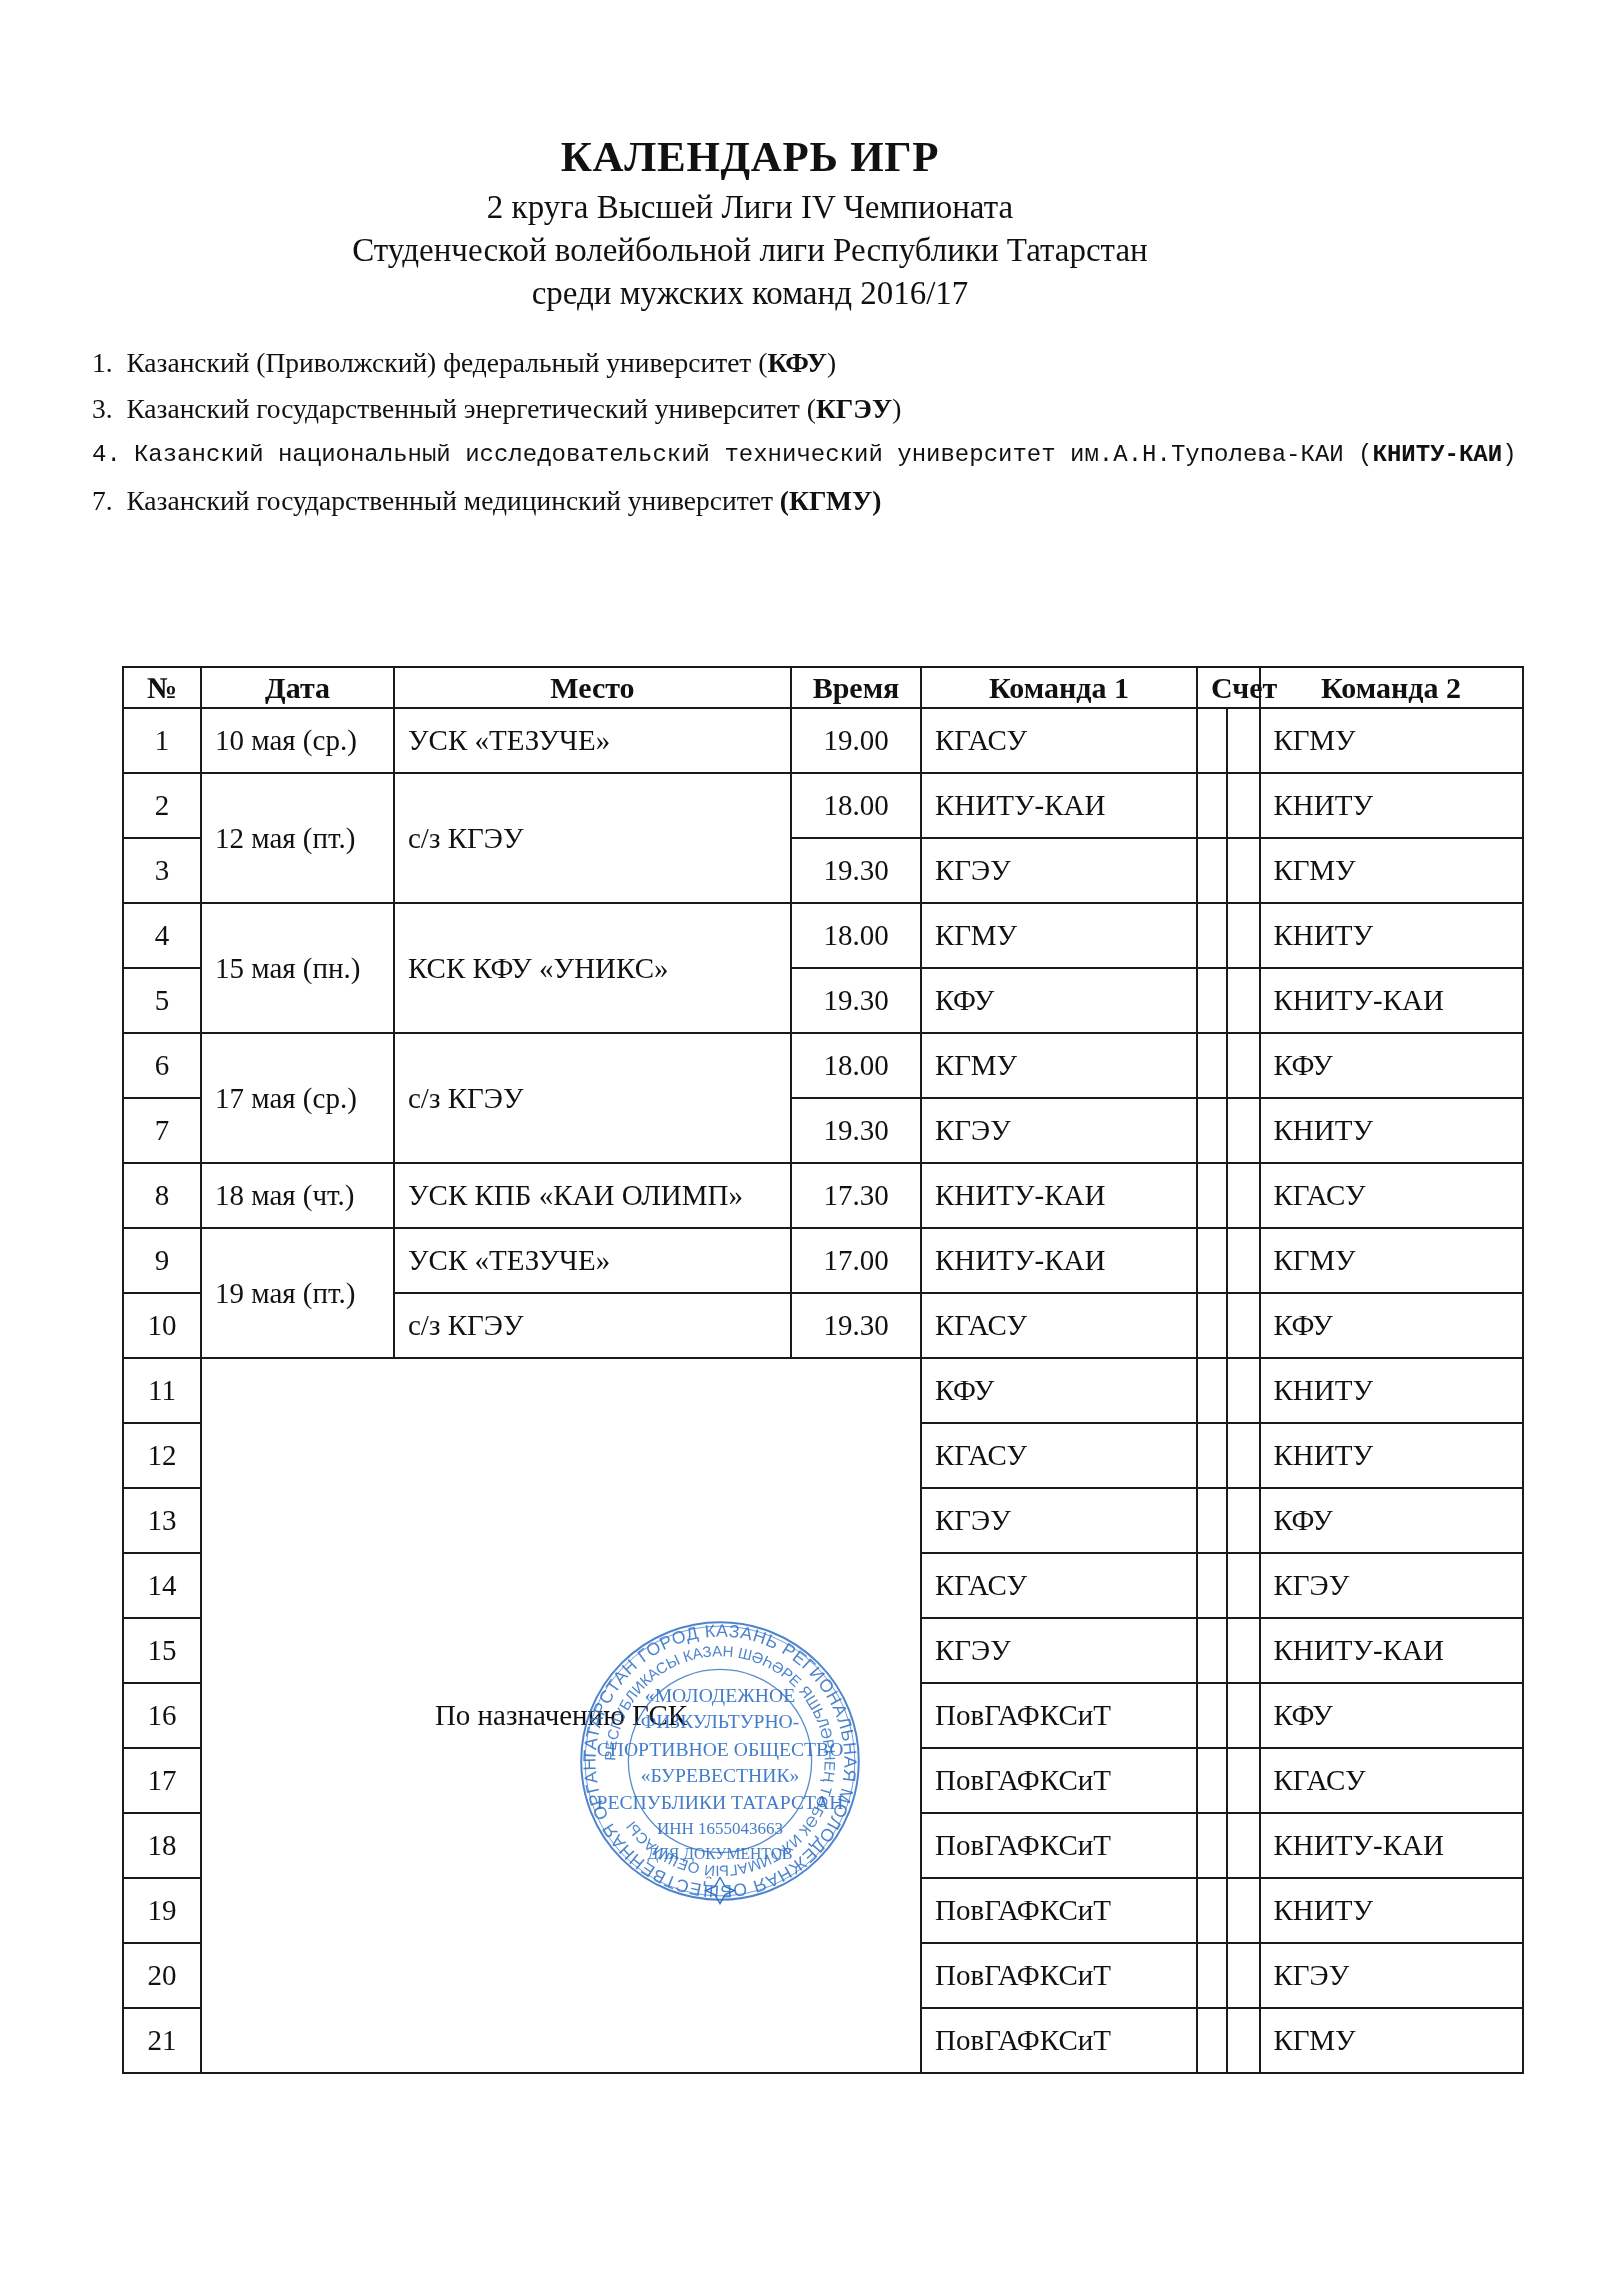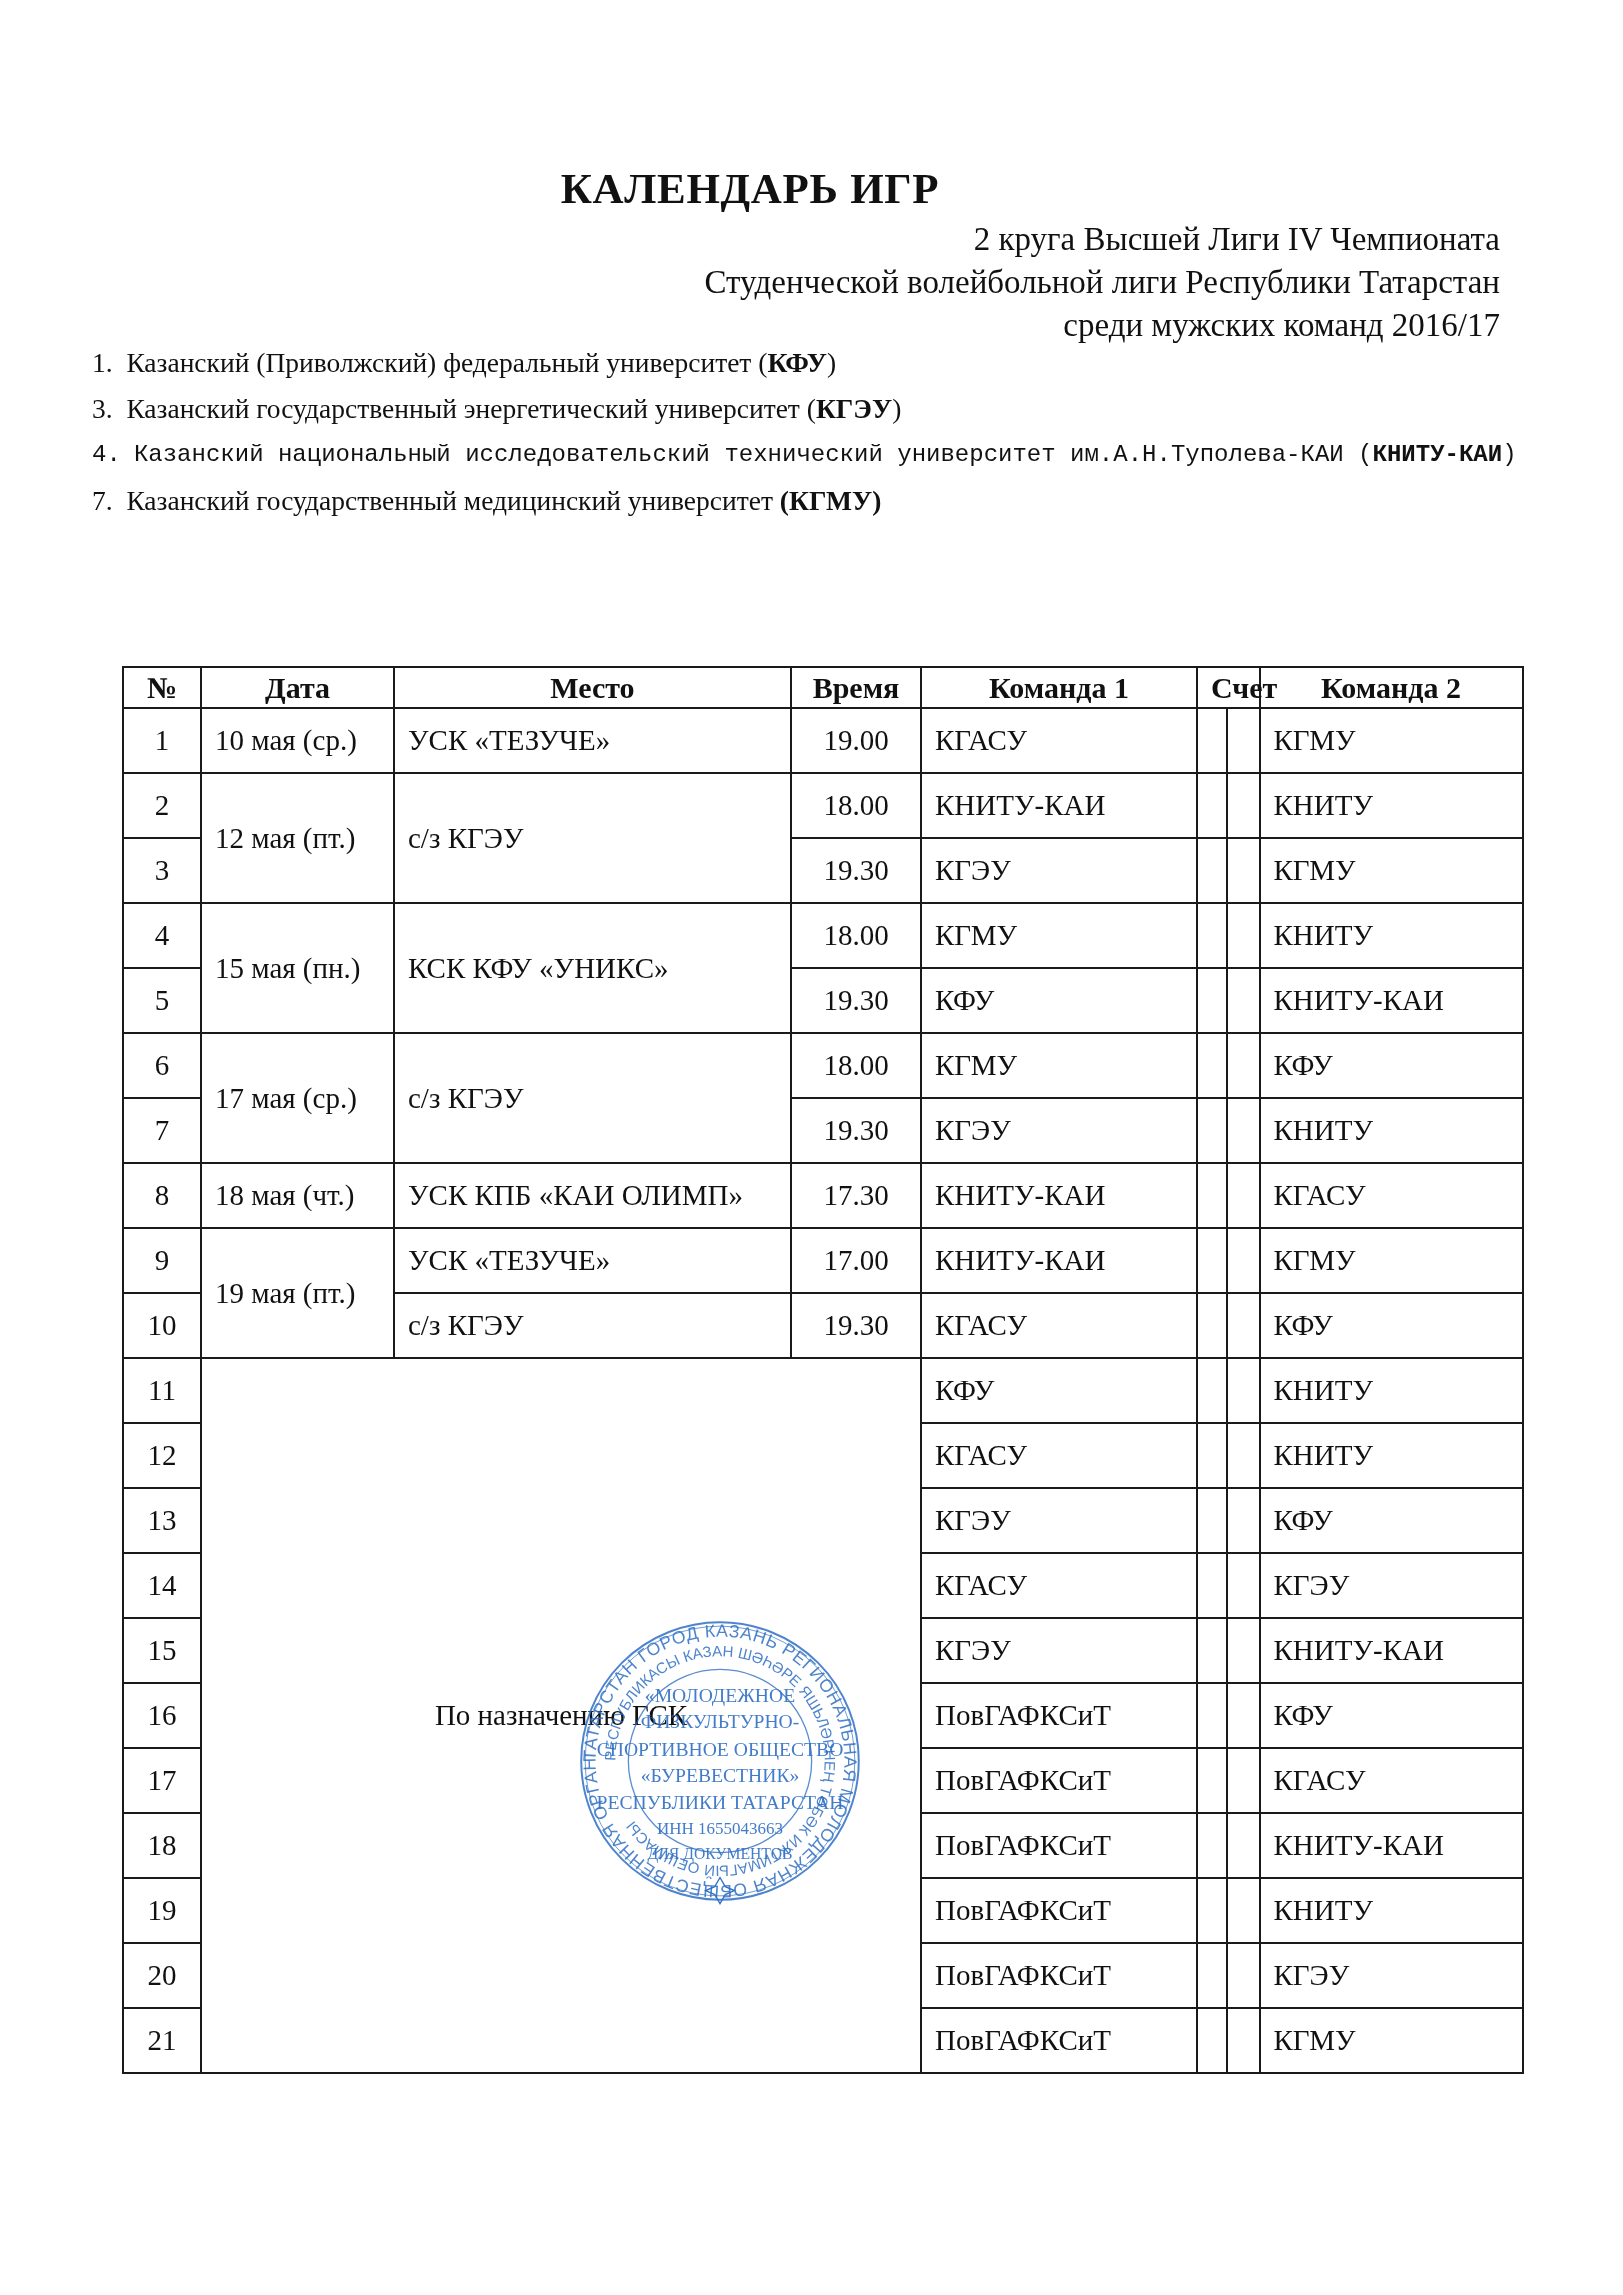--- a/index.html
+++ b/index.html
@@ -1,22 +1,22 @@
 <!DOCTYPE html>
 <html style="font-size:10.5px"><head>
 <meta charset="utf-8">
 <style>
   html, body { margin: 0; padding: 0; background: #ffffff; }
   body {
     width: 1624px; height: 2295px; position: relative; overflow: hidden;
     font-family: "Liberation Serif", "DejaVu Serif", serif; color: #111;
   }
-  .title-block { position: absolute; left: 0; top: 128px; width: 1500px; text-align: center; margin-top: 32px; }
+  .title-block { position: absolute; left: 0; top: 128px; width: 1500px; text-align: center; }
   .title-main { font-size: 43px; font-weight: bold; line-height: 58px; letter-spacing: 0.7px; }
-  .title-sub { font-size: 33px; line-height: 43px; text-align: right; }
+  .title-sub { font-size: 33px; line-height: 43px; }
   .org-list { position: absolute; left: 92px; top: 340px; width: 1505px; margin: 0; padding: 0; list-style: none; }
   .org-list li { font-size: 27.5px; line-height: 46px; white-space: nowrap; }
   .org-list li.small { font-size: 24px; font-family: Liberation Mono, monospace; }
   .org-list .num { display: inline-block; width: 27.5px; }
   .org-list b { font-weight: bold; }
 
   table.sched {
     position: absolute; left: 122px; top: 666px;
     border-collapse: collapse; table-layout: fixed; width: 1399px;
     font-size: 29px;

